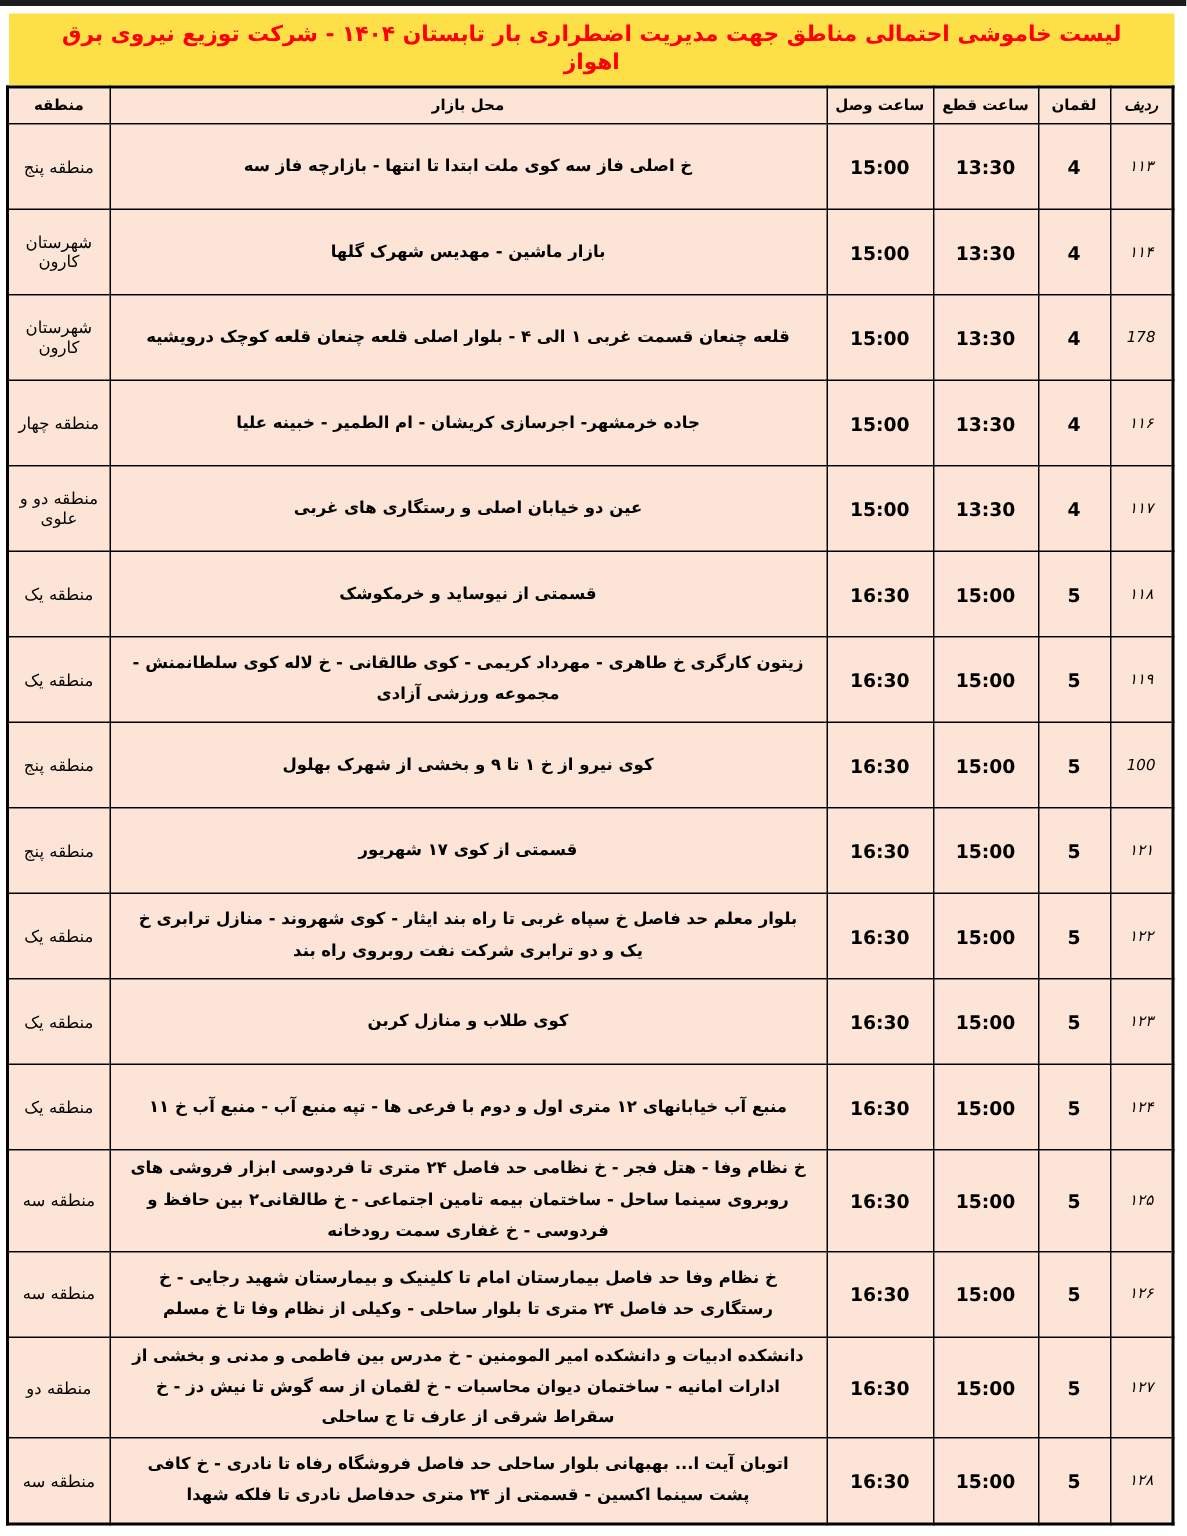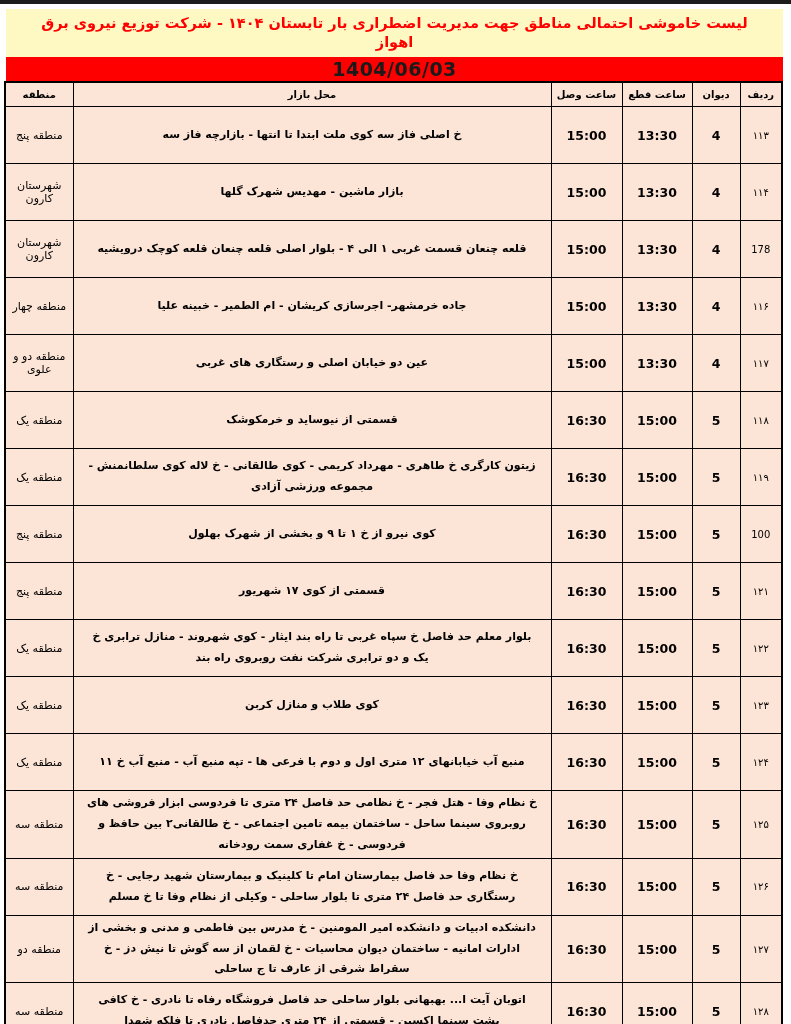--- a/index.html
+++ b/index.html
@@ -11,21 +11,21 @@
   }
   .top-edge {
     width: 791px; height: 4px;
     background: #1c1c1c;
   }
   .page {
     padding: 5px 8px 4px 6px;
   }
   .title-band {
     width: 777px; height: 48px;
-    background: #fef9c3;
+    background: #fde047;
     display: flex; align-items: center; justify-content: center;
     text-align: center;
   }
   .title-band .title-text {
     color: #ff0000;
     font-weight: bold;
     font-size: 14.5px;
     line-height: 1.3;
     padding: 0 20px;
   }
@@ -55,21 +55,21 @@
     vertical-align: middle;
     color: #000;
     overflow: hidden;
   }
   .outage-table thead tr { height: 22px; }
   .outage-table thead th {
     font-size: 10px;
     font-weight: bold;
   }
   .outage-table tbody tr { height: 57px; }
-  .col-radif   { width: 42px;  font-size: 10px; }
+  .col-radif   { width: 42px;  font-size: 10px; font-style: italic; }
   .col-block   { width: 48px;  font-size: 12.5px; font-weight: bold; }
   .col-cut     { width: 70px;  font-size: 12.5px; font-weight: bold; direction: ltr; margin-top: 30px; }
   .col-connect { width: 71px;  font-size: 12.5px; font-weight: bold; direction: ltr; }
   .col-location{
     width: 478px;
     font-size: 11px;
     font-weight: bold;
     line-height: 1.9;
     padding: 2px 10px;
   }
@@ -79,29 +79,26 @@
 <body>
 
 <div class="top-edge"></div>
 
 <div class="page">
 
   <div class="title-band">
     <div class="title-text">لیست خاموشی احتمالی مناطق جهت مدیریت اضطراری بار تابستان ۱۴۰۴ - شرکت توزیع نیروی برق اهواز</div>
   </div>
 
-  <div class="date-band">
-    <div class="date-text">1404/06/03</div>
-  </div>
 
   <table class="outage-table">
     <thead>
       <tr>
         <th class="col-radif">ردیف</th>
-        <th class="col-block">دیوان</th>
+        <th class="col-block">لقمان</th>
         <th class="col-cut">ساعت قطع</th>
         <th class="col-connect">ساعت وصل</th>
         <th class="col-location">محل بازار</th>
         <th class="col-region">منطقه</th>
       </tr>
     </thead>
     <tbody>
         <tr>
           <td class="col-radif">۱۱۳</td>
           <td class="col-block">4</td>

